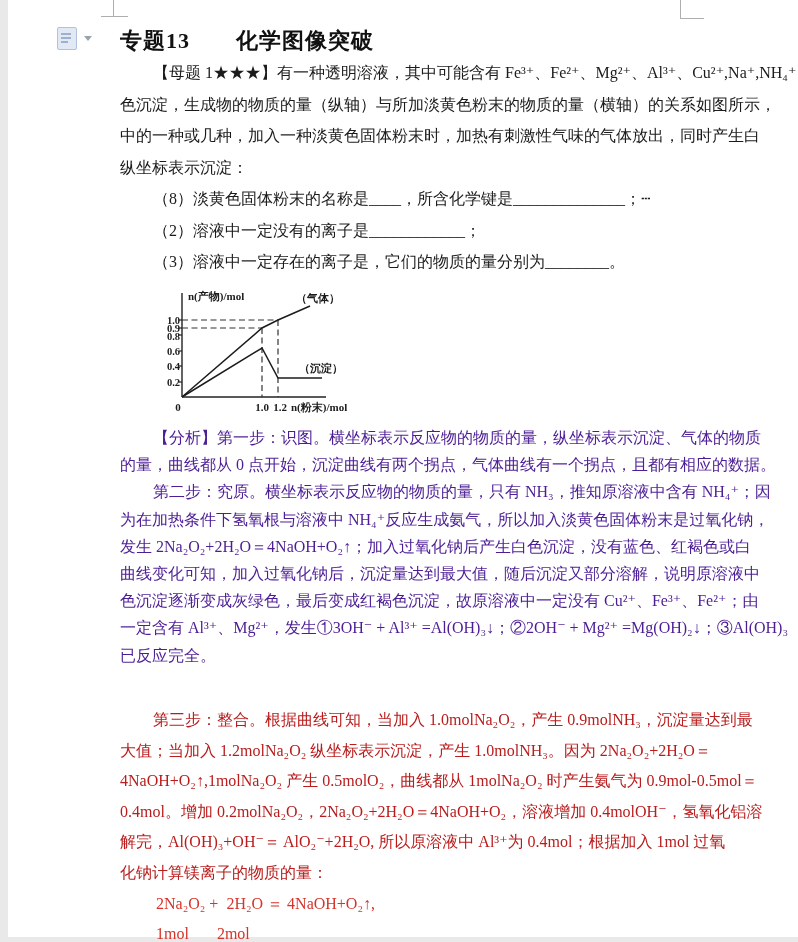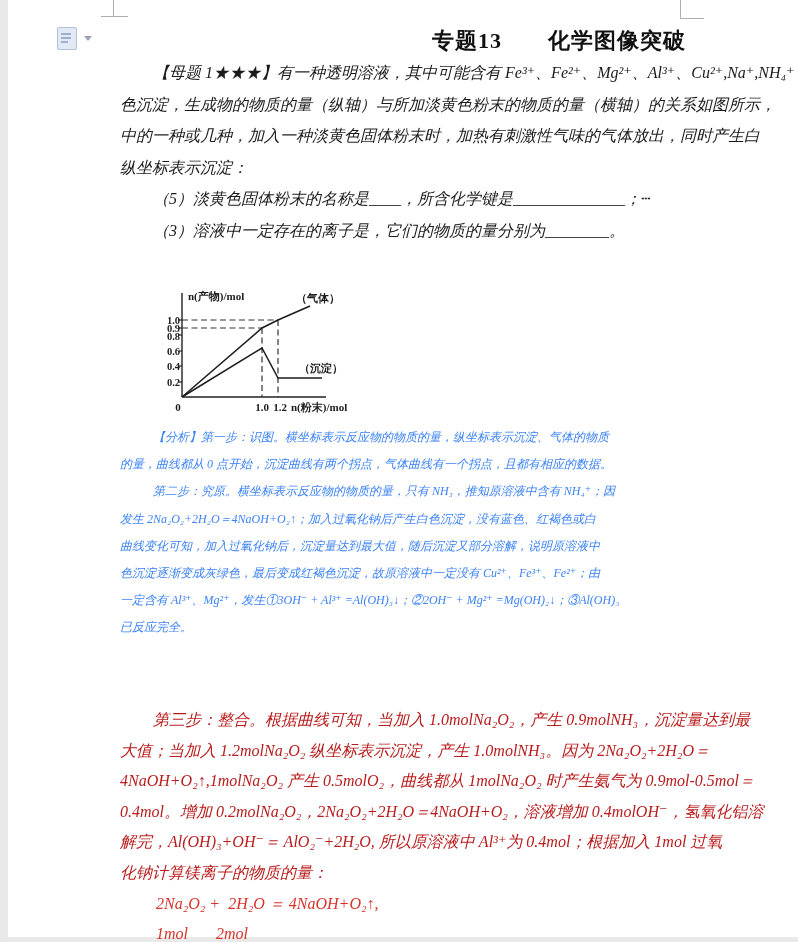--- a/index.html
+++ b/index.html
@@ -19,27 +19,27 @@
   .doc-icon { position:absolute; left:57px; top:27px; width:18px; height:21px;
     background:#e1e9f4; border:1px solid #b2c2db; border-radius:2px; }
   .doc-icon .bar { position:absolute; left:3px; height:2px; background:#9db1cf; }
   .doc-icon .b1 { top:5px;  width:10px; }
   .doc-icon .b2 { top:9px;  width:10px; }
   .doc-icon .b3 { top:13px; width:7px;  }
   .chevron { position:absolute; left:84px; top:36px; width:0; height:0;
     border-left:4px solid transparent; border-right:4px solid transparent;
     border-top:5px solid #9aa3ad; }
 
-  .title { position:absolute; left:120px; top:26px; width:566px; text-align:right;
+  .title { position:absolute; left:120px; top:26px; width:566px; text-align:left;
     font-size:22px; font-weight:bold; color:#111; letter-spacing:1px; white-space:pre; }
 
-  .block { position:absolute; left:120px;font-style:italic; }
+  .block { position:absolute; left:120px; }
   .block .line { white-space:pre; }
   .blk-problem { top:57px;  font-size:16px; line-height:31.5px; color:#1b1b1b; }
-  .blk-ana     { top:424px; font-size:12px; line-height:27.2px; color:#3b82f6; }
+  .blk-ana     { top:424px; font-size:16px; line-height:27.2px; color:#4c1d95; }
   .blk-step3   { top:705px; font-size:16px; line-height:30.5px; color:#b91c1c; }
   .blk-eq      { top:889px; font-size:16px; line-height:30px;  color:#d8322a; }
   .ind { text-indent:33px; }
   .ind2 { text-indent:36px; }
 
   .chart { position:absolute; left:156px; top:287px; width:272px; height:132px; }
   .chart svg text { font-family:"Liberation Serif","DejaVu Serif",serif; font-weight:bold; fill:#1c1c1c; }
 </style>
 </head>
 <body>
@@ -59,21 +59,22 @@
 </div>
 <div class="chevron"></div>
 
 <div class="title">专题13　　化学图像突破</div>
 
 <div class="block blk-problem">
   <div class="line ind">【母题 1★★★】有一种透明溶液，其中可能含有 Fe³⁺、Fe²⁺、Mg²⁺、Al³⁺、Cu²⁺,Na⁺,NH₄⁺</div>
   <div class="line">色沉淀，生成物的物质的量（纵轴）与所加淡黄色粉末的物质的量（横轴）的关系如图所示，</div>
   <div class="line">中的一种或几种，加入一种淡黄色固体粉末时，加热有刺激性气味的气体放出，同时产生白</div>
   <div class="line">纵坐标表示沉淀：</div>
-  <div class="line ind">（5）淡黄色固体粉末的名称是____，所含化学键是______________；┄</div>
+  <div class="line ind">（8）淡黄色固体粉末的名称是____，所含化学键是______________；┄</div>
+  <div class="line ind">（2）溶液中一定没有的离子是____________；</div>
   <div class="line ind">（3）溶液中一定存在的离子是，它们的物质的量分别为________。</div>
 </div>
 
 <div class="chart">
   <svg width="272" height="132" viewBox="0 0 272 132">
 
     <line x1="26" y1="6" x2="26" y2="110" stroke="#222" stroke-width="1.4"></line>
     <line x1="26" y1="110" x2="170" y2="110" stroke="#222" stroke-width="1.4"></line>
 
     <g stroke="#333" stroke-width="1.2" stroke-dasharray="6 3.5">
@@ -108,20 +109,21 @@
     <text x="106" y="124" font-size="11" text-anchor="middle">1.0</text>
     <text x="124" y="124" font-size="11" text-anchor="middle">1.2</text>
     <text x="135" y="124" font-size="11" text-anchor="start">n(粉末)/mol</text>
   </svg>
 </div>
 
 <div class="block blk-ana">
   <div class="line ind">【分析】第一步：识图。横坐标表示反应物的物质的量，纵坐标表示沉淀、气体的物质</div>
   <div class="line">的量，曲线都从 0 点开始，沉淀曲线有两个拐点，气体曲线有一个拐点，且都有相应的数据。</div>
   <div class="line ind">第二步：究原。横坐标表示反应物的物质的量，只有 NH₃，推知原溶液中含有 NH₄⁺；因</div>
+  <div class="line">为在加热条件下氢氧根与溶液中 NH₄⁺反应生成氨气，所以加入淡黄色固体粉末是过氧化钠，</div>
   <div class="line">发生 2Na₂O₂+2H₂O＝4NaOH+O₂↑；加入过氧化钠后产生白色沉淀，没有蓝色、红褐色或白</div>
   <div class="line">曲线变化可知，加入过氧化钠后，沉淀量达到最大值，随后沉淀又部分溶解，说明原溶液中</div>
   <div class="line">色沉淀逐渐变成灰绿色，最后变成红褐色沉淀，故原溶液中一定没有 Cu²⁺、Fe³⁺、Fe²⁺；由</div>
   <div class="line">一定含有 Al³⁺、Mg²⁺，发生①3OH⁻ + Al³⁺ =Al(OH)₃↓；②2OH⁻ + Mg²⁺ =Mg(OH)₂↓；③Al(OH)₃</div>
   <div class="line">已反应完全。</div>
 </div>
 
 <div class="block blk-step3">
   <div class="line ind">第三步：整合。根据曲线可知，当加入 1.0molNa₂O₂，产生 0.9molNH₃，沉淀量达到最</div>
   <div class="line">大值；当加入 1.2molNa₂O₂ 纵坐标表示沉淀，产生 1.0molNH₃。因为 2Na₂O₂+2H₂O＝</div>

